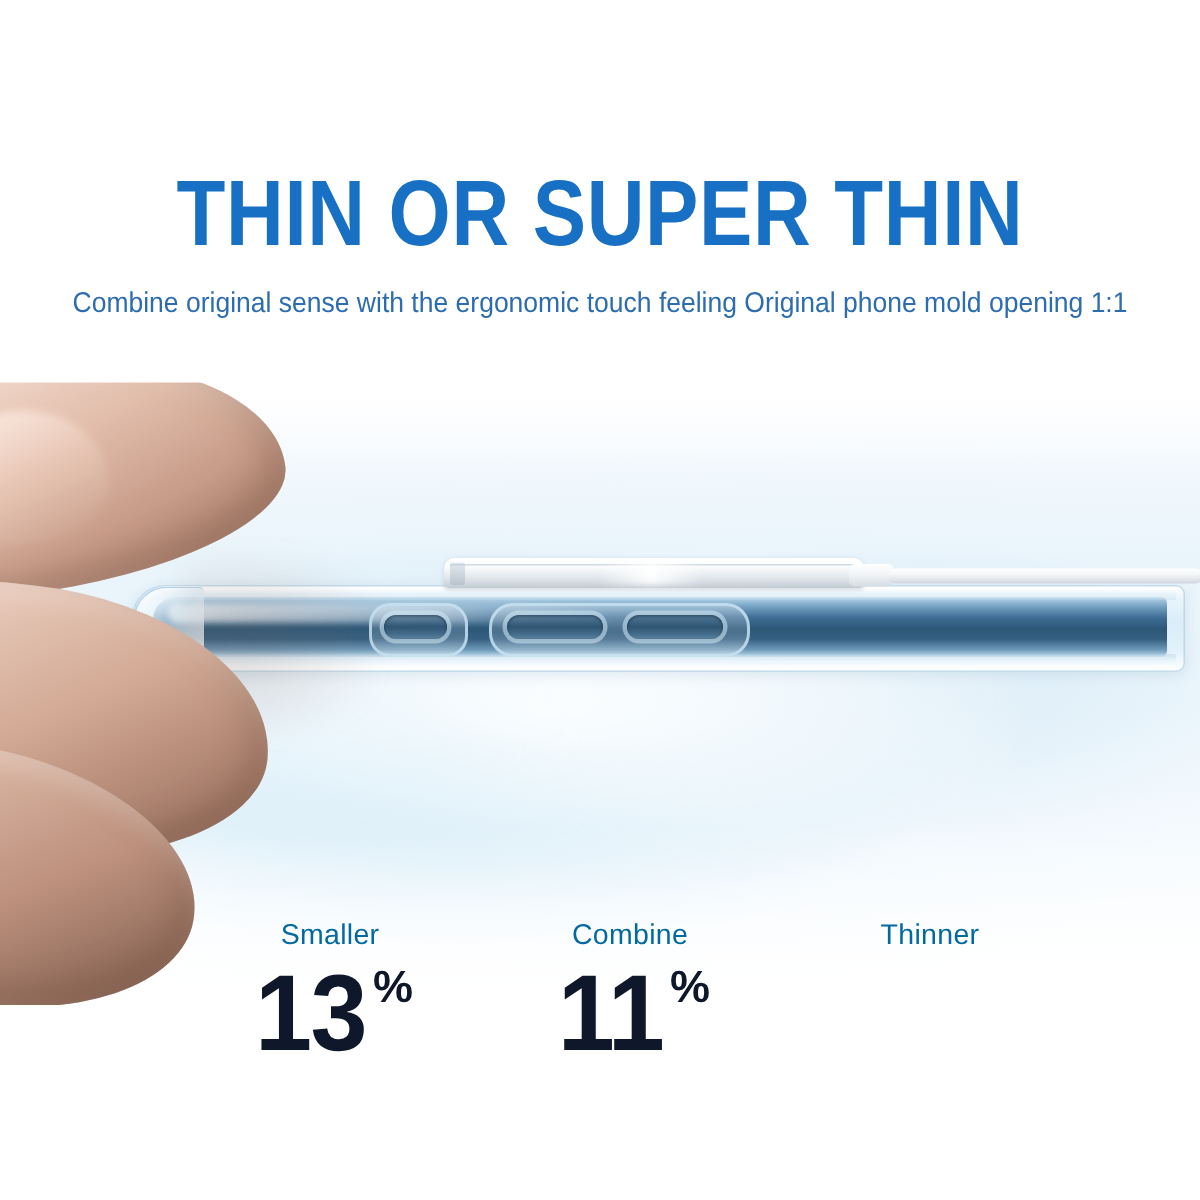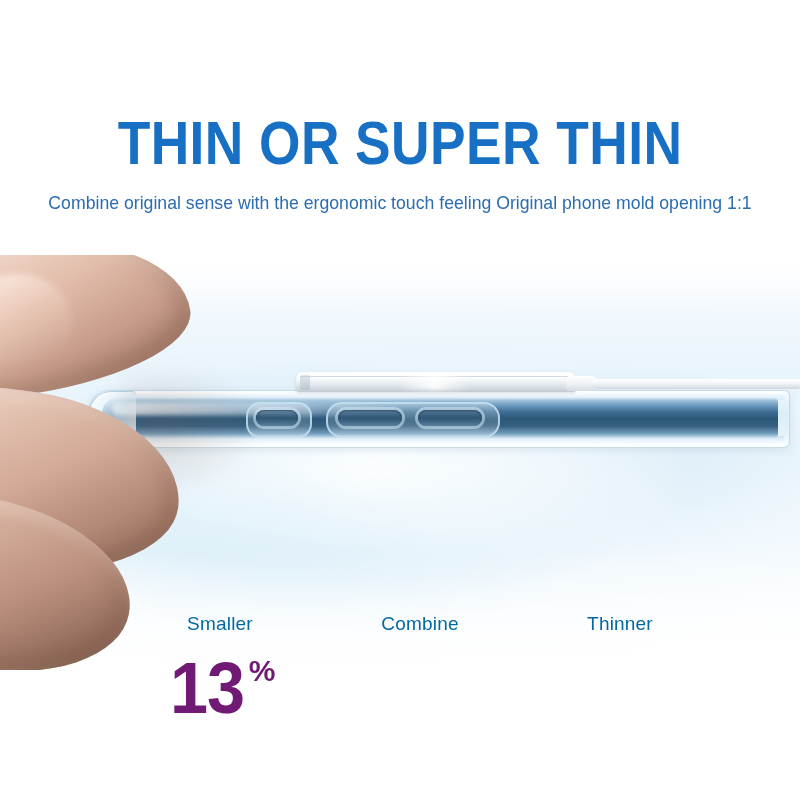--- a/index.html
+++ b/index.html
@@ -341,22 +341,22 @@
     text-align: center;
   }
   .stat-label {
     font-size: 19px;
     line-height: 24px;
     font-weight: 400;
     color: #0369a1;
     letter-spacing: 0.2px;
   }
   .stat-value {
-    margin-top: 16px;
-    color: #701a75;
+    margin-top: 4px;
+    color: #0f172a;
     font-weight: 700;
     line-height: 1;
     white-space: nowrap;
   }
   .stat-number {
     font-size: 72px;
     letter-spacing: -1px;
     transform: scaleX(0.95);
     display: inline-block;
   }
@@ -421,20 +421,23 @@
 
     <div class="stat">
       <div class="stat-label">Smaller</div>
       <div class="stat-value">
         <span class="stat-number">13</span><span class="stat-pct">%</span>
       </div>
     </div>
 
     <div class="stat">
       <div class="stat-label">Combine</div>
+      <div class="stat-value">
+        <span class="stat-number">11</span><span class="stat-pct">%</span>
+      </div>
     </div>
 
     <div class="stat">
       <div class="stat-label">Thinner</div>
     </div>
 
   </div>
 
 </div>
 

